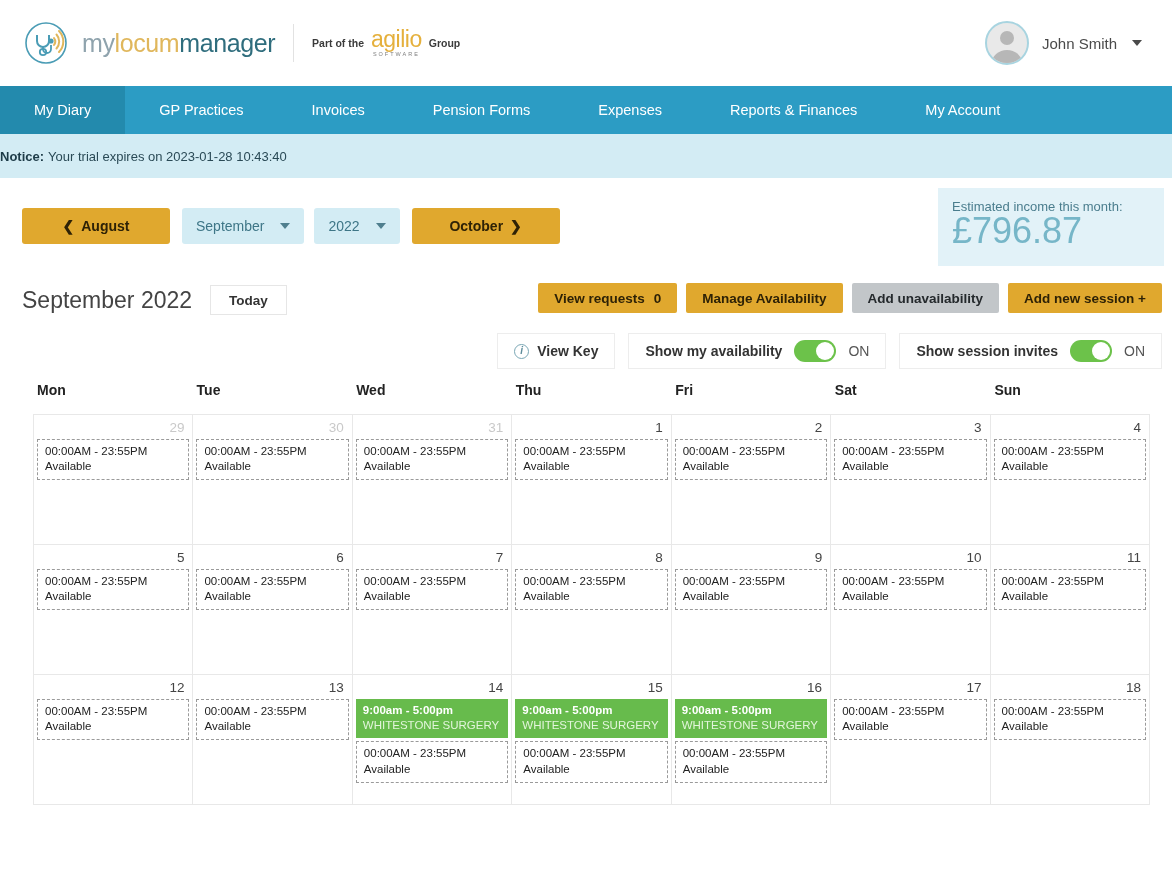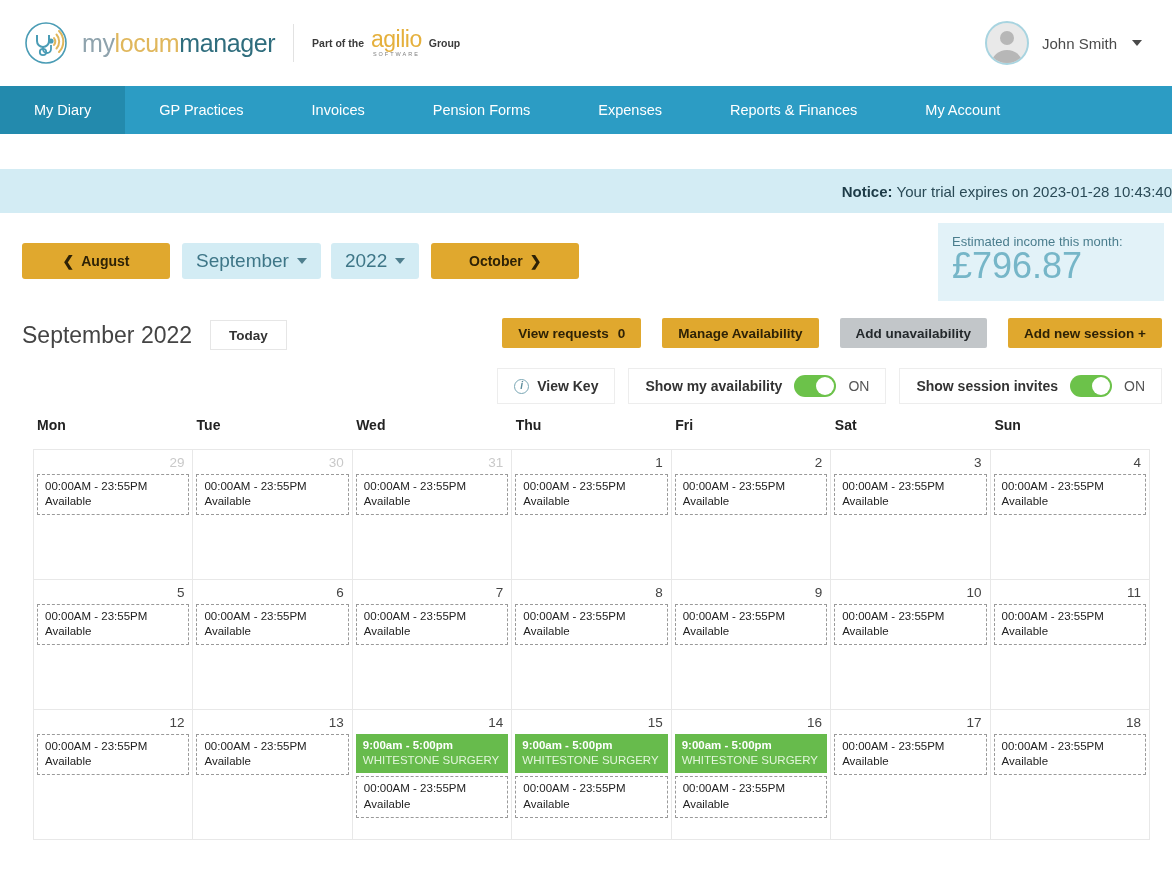--- a/index.html
+++ b/index.html
@@ -69,22 +69,22 @@
     display: flex; align-items: center; justify-content: center;
     color: #ffffff; font-size: 14.5px;
     padding: 0 34px; white-space: nowrap;
     cursor: pointer;
   }
   .nav-item.active { background: #238aad; }
 
   
   .notice {
     height: 44px; background: #d3ecf4;
-    display: flex; align-items: center; justify-content: flex-end;
-    font-size: 15px; color: #2a4a56; margin-top: 35px;
+    display: flex; align-items: center; justify-content: flex-start;
+    font-size: 13px; color: #2a4a56;
   }
   .notice b { margin-right: 4px; color: #1d3b47; }
 
   
   .navstrip {
     height: 96px; background: #ffffff;
     display: flex; align-items: center;
     padding: 0 22px; position: relative;
   }
   .btn-gold {
@@ -94,22 +94,22 @@
     height: 36px; padding: 0 18px;
     display: inline-flex; align-items: center; gap: 7px;
     cursor: pointer;
   }
   .btn-month-prev { min-width: 148px; justify-content: center; }
   .btn-month-next { min-width: 148px; justify-content: center; }
   .select-box {
     background: #d3ecf4; color: #3e7687;
     border: none; border-radius: 3px;
     height: 36px; padding: 17px 14px; margin-left: 10px;
-    font-size: 19px;
-    display: inline-flex; align-items: center; gap: 8px;
+    font-size: 14px;
+    display: inline-flex; align-items: center; gap: 16px;
     cursor: pointer;
   }
   .select-box .caret {
     width: 0; height: 0;
     border-left: 5px solid transparent; border-right: 5px solid transparent;
     border-top: 6px solid #4f7f8e;
   }
   .sel-month { margin-left: 12px; }
   .btn-month-next { margin-left: 12px; }
   .chev { font-size: 14px; line-height: 1; }
@@ -138,21 +138,21 @@
     display: inline-flex; align-items: center; cursor: pointer;
     margin-right: -1px;
   }
   .view-btn.active { background: #1d5f72; color: #ffffff; border-color: #1d5f72; }
   .today-btn {
     background: #ffffff; border: 1px solid #e6e6e6;
     height: 30px; padding: 0 18px; margin-left: 18px;
     font-size: 13.5px; font-weight: bold; color: #333;
     display: inline-flex; align-items: center; cursor: pointer;
   }
-  .action-btns { position: absolute; right: 10px; top: 9px; display: flex; gap: 21px; }
+  .action-btns { position: absolute; right: 10px; top: 9px; display: flex; gap: 9px; }
   .act-btn {
     background: #e0a82e; color: #2e2206; border: none;
     height: 30px; padding: 0 16px; border-radius: 2px;
     font-size: 13.5px; font-weight: bold;
     display: inline-flex; align-items: center; gap: 9px;
     cursor: pointer; white-space: nowrap;
   }
   .act-btn.grey { background: #c2c6c9; color: #24292c; }
 
   

